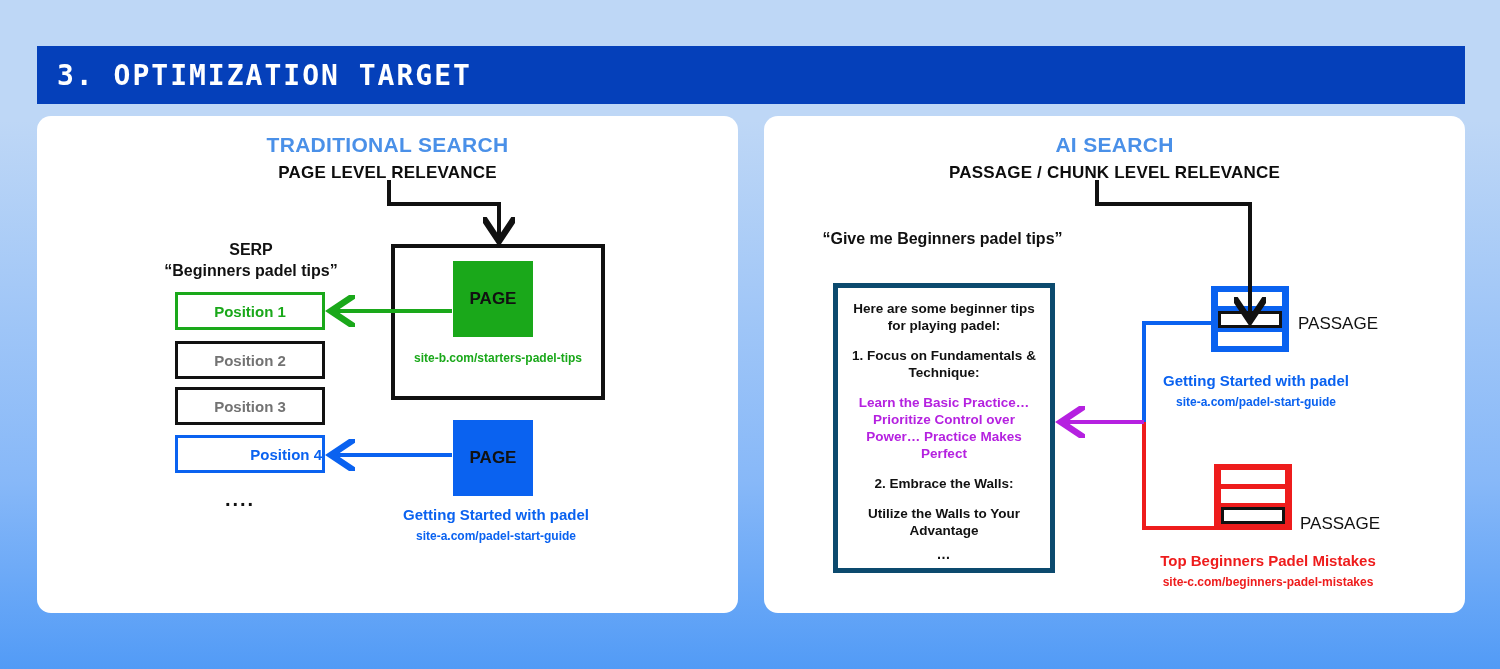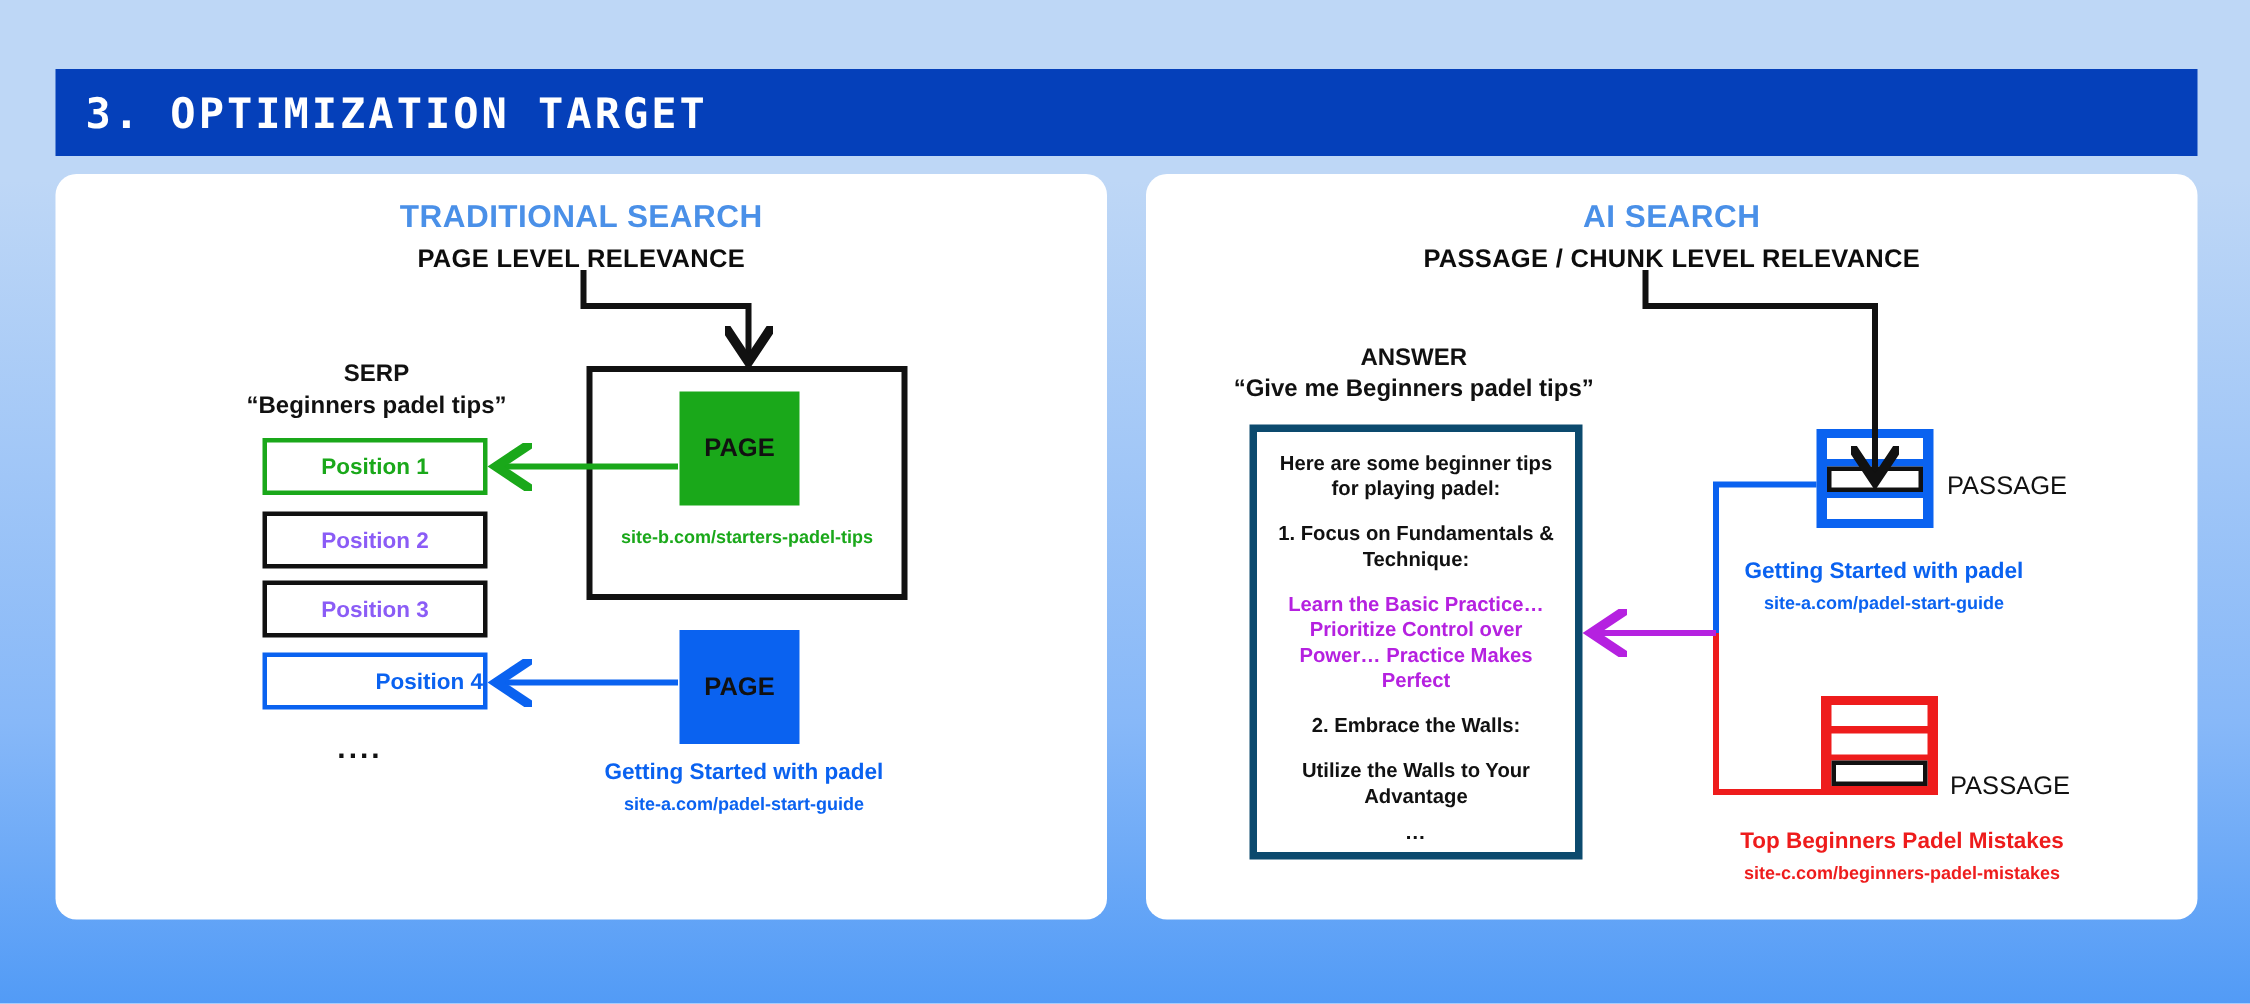--- a/index.html
+++ b/index.html
@@ -78,21 +78,21 @@
   
   .serp-title {
     left: 156px; top: 239px; width: 190px;
     font-size: 16px; font-weight: bold; color: #111;
     line-height: 21px;
   }
   .pos-box {
     width: 150px; height: 38px;
     border: 3px solid #111;
     display: flex; align-items: center; justify-content: center;
-    font-size: 15px; font-weight: bold; color: #8b5cf6;
+    font-size: 15px; font-weight: bold; color: #737373;
     background: #fff;
   }
   .pos-box.green { border-color: #1aa81a; color: #1aa81a; }
   .pos-box.blue  { border-color: #0a62f0; color: #0a62f0; justify-content: flex-end; }
   .dots-serp {
     left: 174px; top: 488px; width: 132px;
     font-size: 20px; font-weight: bold; color: #111;
     letter-spacing: 2px;
   }
 
@@ -220,21 +220,20 @@
   </div>
 
   <div class="panel panel-right">
     <div class="panel-heading">
       <span class="h-main">AI SEARCH</span>
       <span class="h-sub">PASSAGE / CHUNK LEVEL RELEVANCE</span>
     </div>
   </div>
 
   <div class="abs answer-title ctr">
-    <div>ANSWER</div>
     <div>“Give me Beginners padel tips”</div>
   </div>
 
   <div class="abs answer-box">
     <div class="ans-line">Here are some beginner tips</div>
     <div class="ans-line">for playing padel:</div>
     <div class="ans-gap"></div>
     <div class="ans-line">1. Focus on Fundamentals &amp;</div>
     <div class="ans-line">Technique:</div>
     <div class="ans-gap"></div>

